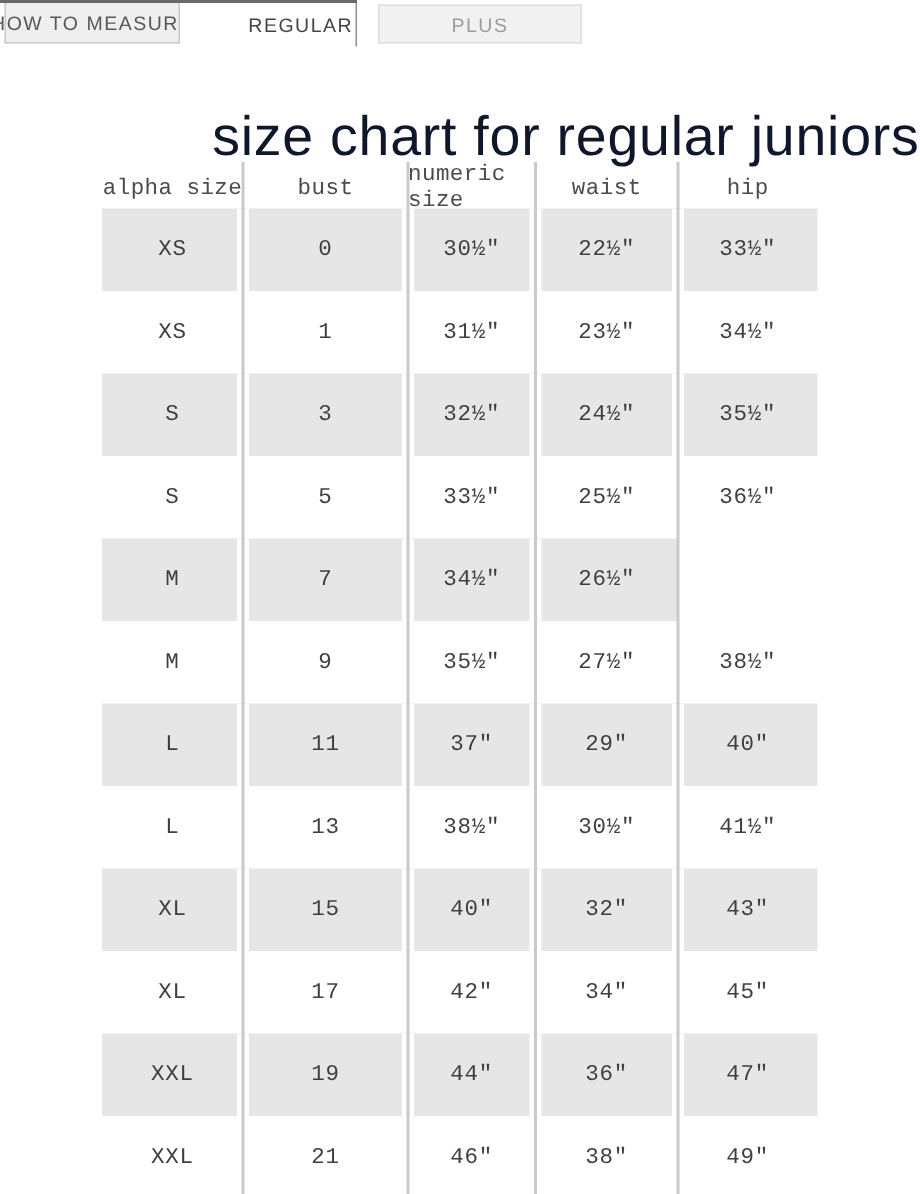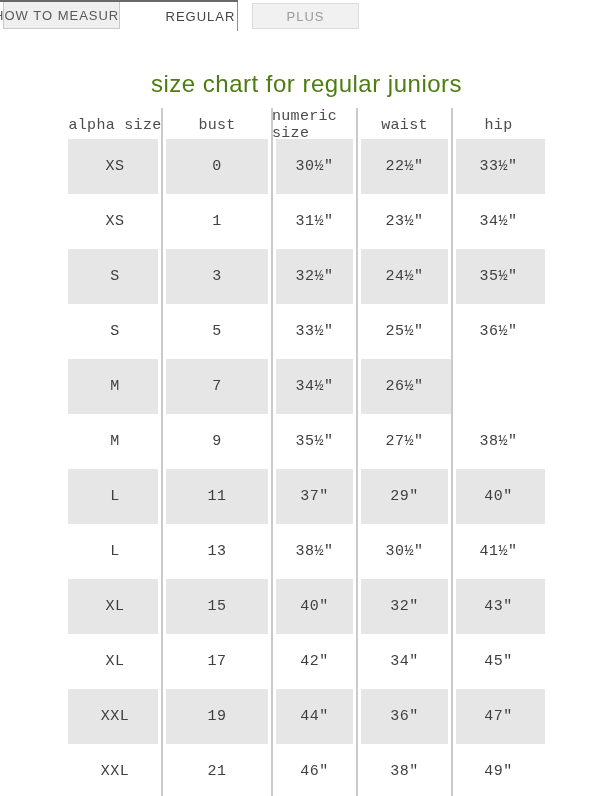--- a/index.html
+++ b/index.html
@@ -31,33 +31,33 @@
     color:#58585a;
   }
   .tab-regular {
     left:120px; top:2px; width:118px; height:29px;
     background:#ffffff;
     border-right:1px solid #8f8f91;
     color:#454547;
     padding-left:44px;
   }
   .tab-plus {
-    left:252px; top:3px; width:107px; height:26px;
+    left:252px; top:3px; width:136px; height:26px;
     background:#f1f1f1;
     border:1px solid #dcdcdc;
     color:#9c9c9e;
   }
 
   
   .title {
     position:absolute; top:70px; left:0; width:613px;
-    text-align:center;
-    font-size:24px; font-weight:300;
+    text-align:right;
+    font-size:37px; font-weight:300;
     letter-spacing:0.5px;
-    color:#4d7c0f;
+    color:#0f172a;
   }
 
   
   .sizetable {
     position:absolute; left:68px; top:108px;
     width:477px;
     font-family:Liberation Mono, monospace;
   }
   .thead, .row {
     display:grid;

